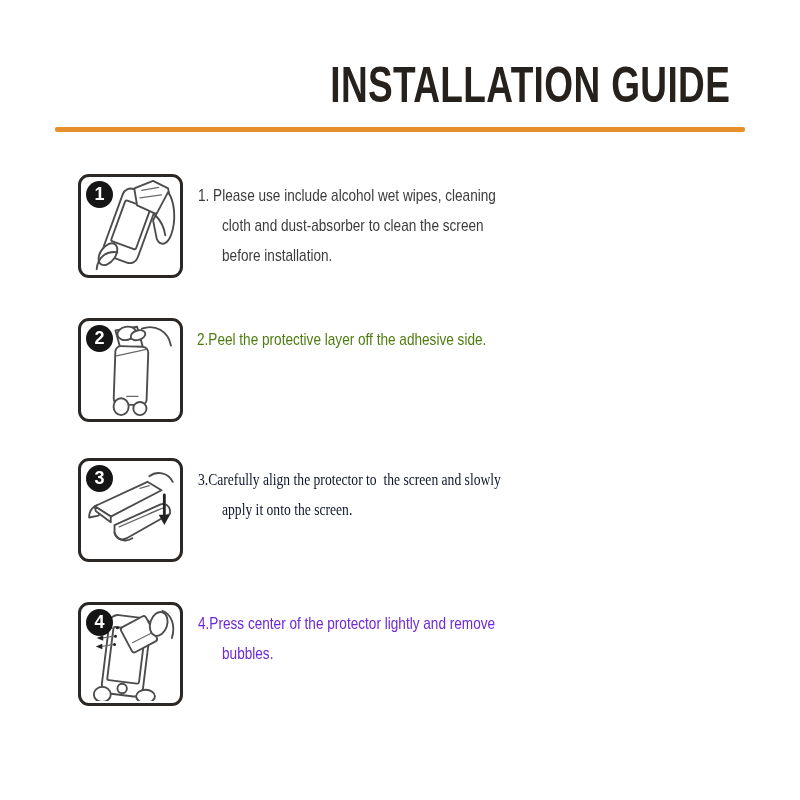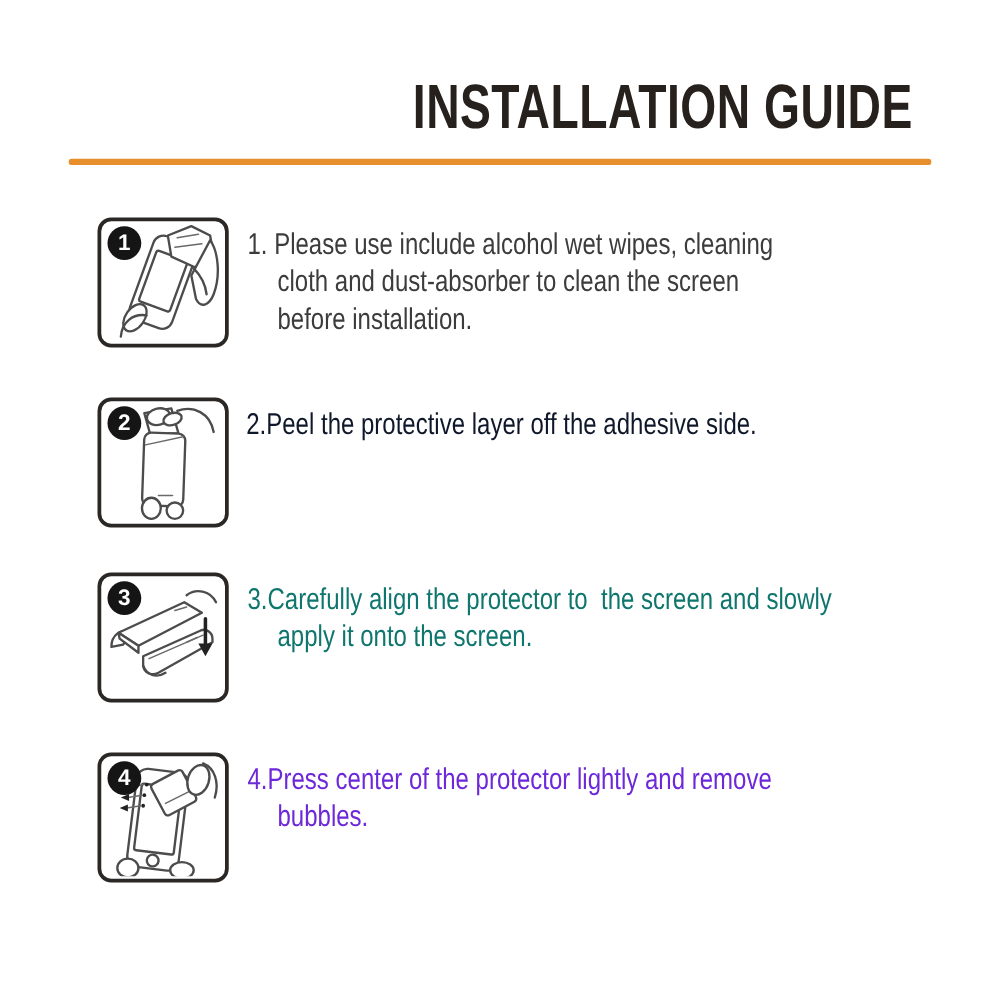--- a/index.html
+++ b/index.html
@@ -38,21 +38,21 @@
   .icon-box svg{position:absolute;left:2px;top:2px;width:95px;height:94px;}
   .badge{
     position:absolute;top:4px;left:5px;width:27px;height:27px;
     border-radius:50%;background:#151515;color:#ffffff;
     font-size:18px;font-weight:bold;
     display:flex;align-items:center;justify-content:center;
     z-index:2;
   }
   .step-text{
     margin-left:15px;padding-top:7px;
-    font-size:24px;color:#3c3c3c;
+    font-size:17px;color:#3c3c3c;
   }
   .t-line{
     white-space:pre;
     line-height:30px;height:30px;
     transform:scaleX(0.80);
     transform-origin:0 50%;
   }
   .t-line.indent{margin-left:24px;}
   
   .la{fill:none;stroke:#4c4c4c;stroke-width:2;stroke-linecap:round;stroke-linejoin:round;}
@@ -102,21 +102,21 @@
       <rect class="la-fill" x="33" y="25" width="35" height="62" rx="6" transform="rotate(2 50 56)"></rect>
       <line class="la-thin" x1="35" y1="35" x2="67" y2="28"></line>
       <ellipse class="la-fill" cx="46" cy="11" rx="10" ry="7" transform="rotate(-12 46 11)"></ellipse>
       <ellipse class="la-fill" cx="58" cy="13" rx="8" ry="5" transform="rotate(-18 58 13)"></ellipse>
       <path class="la" d="M62,6 C76,1 90,8 93,24"></path>
       <ellipse class="la-fill" cx="40" cy="89" rx="8" ry="9"></ellipse>
       <ellipse class="la-fill" cx="60" cy="91" rx="7" ry="7"></ellipse>
       <path class="la-thin" d="M46,78 L58,78"></path>
     </svg>
   </div>
-  <div class="step-text" style="color: #0f172a; margin-left: 14px;">
+  <div class="step-text" style="color: #4d7c0f; margin-left: 14px;">
     <div class="t-line">2.Peel the protective layer off the adhesive side.</div>
   </div>
 </div>
 
 <div class="step step-3">
   <div class="icon-box">
     <div class="badge">3</div>
     <svg viewBox="0 0 100 100">
       <path class="la" d="M70,14 C78,8 90,10 95,20"></path>
       <path class="la-fill" d="M6,58 C6,48 14,42 22,46 L16,56 Z"></path>
@@ -124,21 +124,21 @@
       <polygon class="la-fill" points="12,46 29,57 29,63 13,51"></polygon>
       <line class="la-thin" x1="60" y1="27" x2="70" y2="24"></line>
       <path class="la-fill" d="M33,66 L82,44 C87,42 92,46 92,51 L92,54 L46,80 C40,83 34,80 33,74 Z"></path>
       <path class="la-thin" d="M38,68 L84,48"></path>
       <line class="la-thin" x1="70" y1="54" x2="79" y2="50"></line>
       <path class="la" d="M33,74 C36,82 44,85 52,80"></path>
       <line class="la" x1="86" y1="34" x2="86" y2="56" style="stroke:#222;stroke-width:3"></line>
       <polygon class="la-dark" points="80,55 92,55 86,66"></polygon>
     </svg>
   </div>
-  <div class="step-text" style="color: #0f766e;">
+  <div class="step-text" style="color: #0f172a; font-family: Liberation Serif, serif;">
     <div class="t-line">3.Carefully align the protector to  the screen and slowly</div>
     <div class="t-line indent">apply it onto the screen.</div>
   </div>
 </div>
 
 <div class="step step-4">
   <div class="icon-box">
     <div class="badge">4</div>
     <svg viewBox="0 0 100 100">
       <g transform="rotate(7 46 55)">

